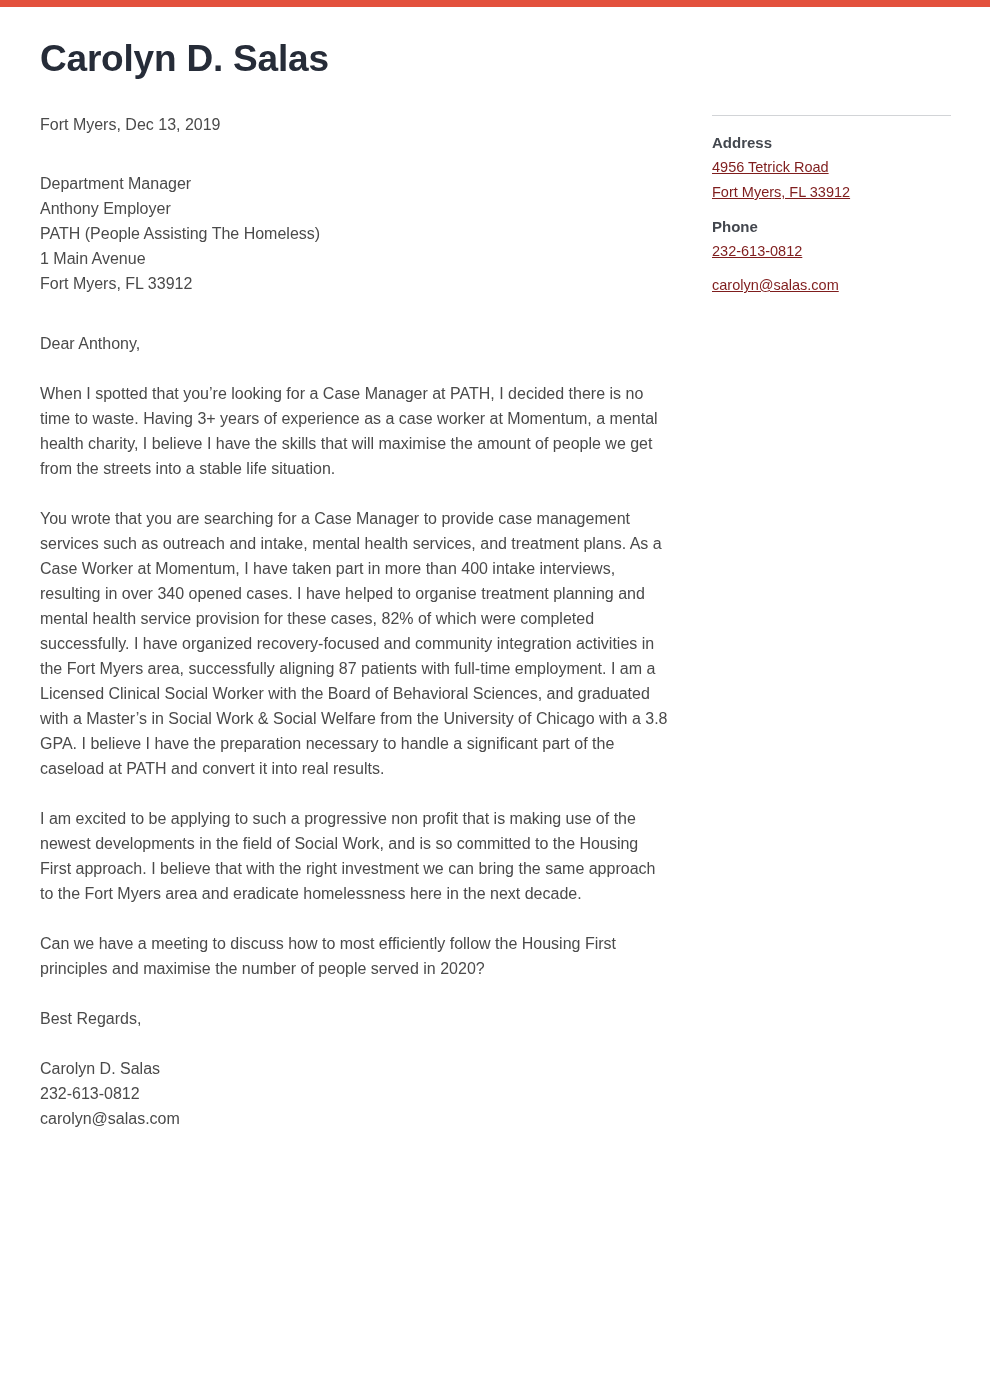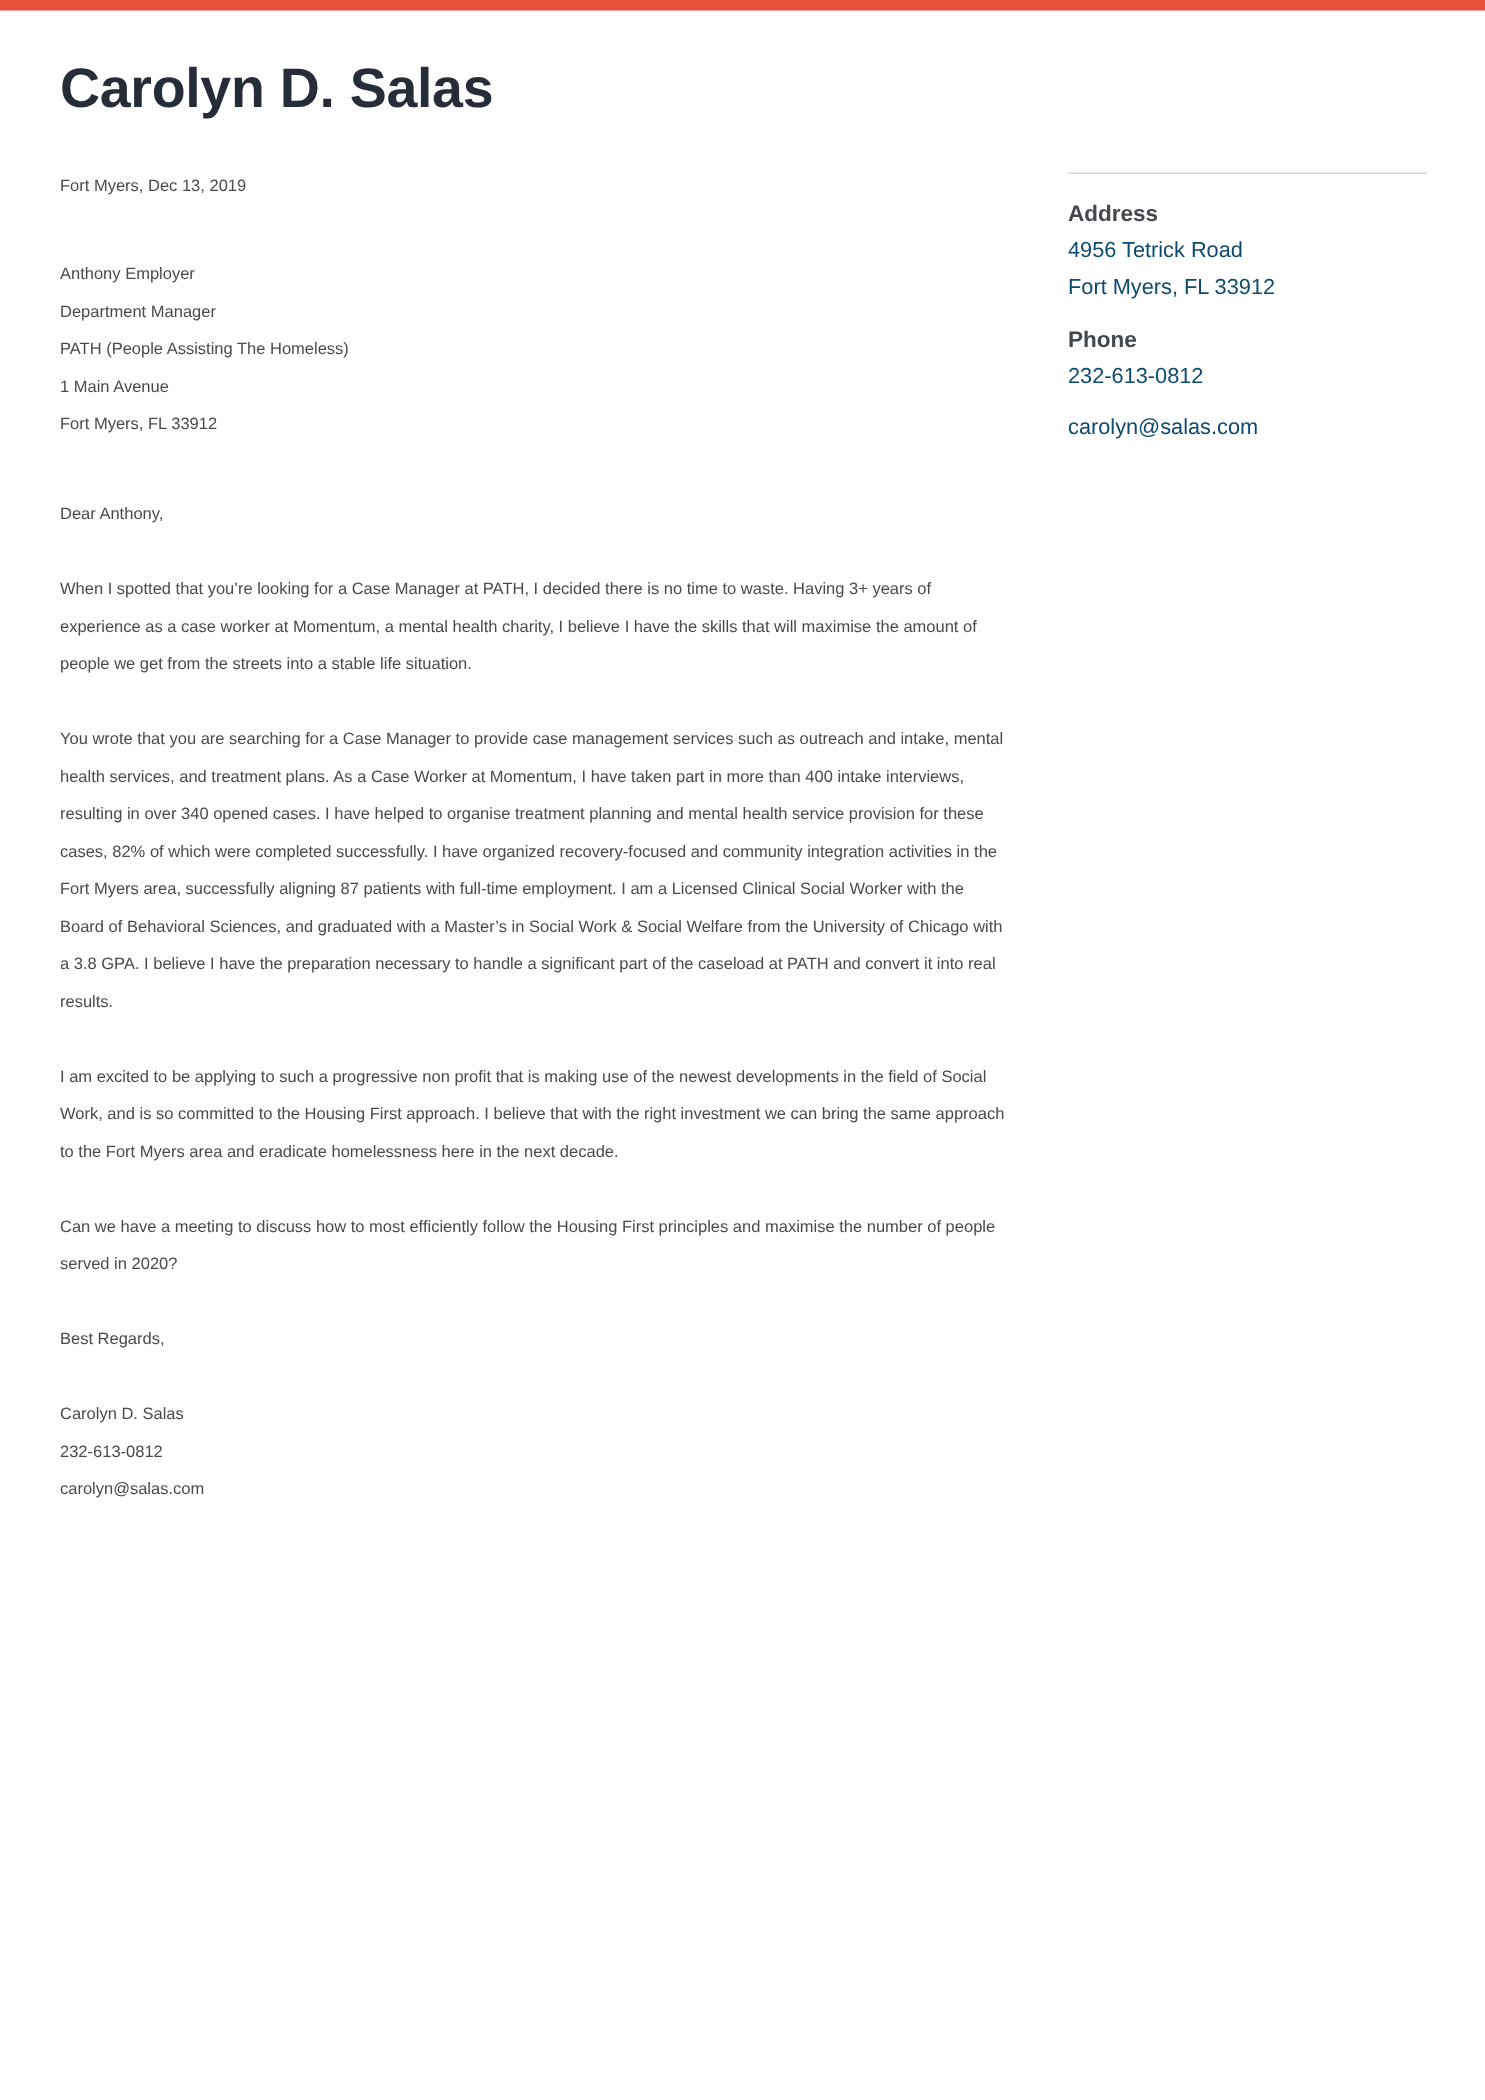--- a/index.html
+++ b/index.html
@@ -32,21 +32,21 @@
     font-weight: 700;
     letter-spacing: -0.2px;
     color: #262c38;
     line-height: 1.15;
   }
   .letter {
     position: absolute;
     left: 40px;
     top: 112px;
     width: 633px;
-    font-size: 11px;
+    font-size: 16px;
     line-height: 25px;
     color: #4a4a4a;
   }
   .letter p { margin: 0 0 25px 0; }
   .date-line { margin-bottom: 34px; }
   .recipient-block { margin-bottom: 35px; }
   .salutation { margin-bottom: 25px; }
   .signature-block div { line-height: 25px; }
   .sidebar {
     position: absolute;
@@ -81,40 +81,41 @@
   .info-section { margin-top: 9px; }
   .info-section:first-of-type { margin-top: 0; }
   .info-label {
     font-size: 15px;
     font-weight: 700;
     color: #43474e;
     line-height: 25px;
   }
   .info-value {
     font-size: 14.5px;
-    color: #0c4a6e;
+    color: #7f1d1d;
     line-height: 25px;
+    text-decoration: underline;
   }
 </style>
 </head>
 <body>
 
 <div class="page">
 
   <div class="top-bar" style="background: rgb(227, 81, 61);"></div>
 
   <h1 class="name-heading">Carolyn D. Salas</h1>
 
   <div class="letter">
 
     <div class="date-line">Fort Myers, Dec 13, 2019</div>
 
     <div class="recipient-block">
+      <div>Department Manager</div>
       <div>Anthony Employer</div>
-      <div>Department Manager</div>
       <div>PATH (People Assisting The Homeless)</div>
       <div>1 Main Avenue</div>
       <div>Fort Myers, FL 33912</div>
     </div>
 
     <div class="salutation">Dear Anthony,</div>
 
     <p>When I spotted that you’re looking for a Case Manager at PATH, I decided there is no time to waste. Having 3+ years of experience as a case worker at Momentum, a mental health charity, I believe I have the skills that will maximise the amount of people we get from the streets into a stable life situation.</p>
     <p>You wrote that you are searching for a Case Manager to provide case management services such as outreach and intake, mental health services, and treatment plans. As a Case Worker at Momentum, I have taken part in more than 400 intake interviews, resulting in over 340 opened cases. I have helped to organise treatment planning and mental health service provision for these cases, 82% of which were completed successfully. I have organized recovery-focused and community integration activities in the Fort Myers area, successfully aligning 87 patients with full-time employment. I am a Licensed Clinical Social Worker with the Board of Behavioral Sciences, and graduated with a Master’s in Social Work &amp; Social Welfare from the University of Chicago with a 3.8 GPA. I believe I have the preparation necessary to handle a significant part of the caseload at PATH and convert it into real results.</p>
     <p>I am excited to be applying to such a progressive non profit that is making use of the newest developments in the field of Social Work, and is so committed to the Housing First approach. I believe that with the right investment we can bring the same approach to the Fort Myers area and eradicate homelessness here in the next decade.</p>

